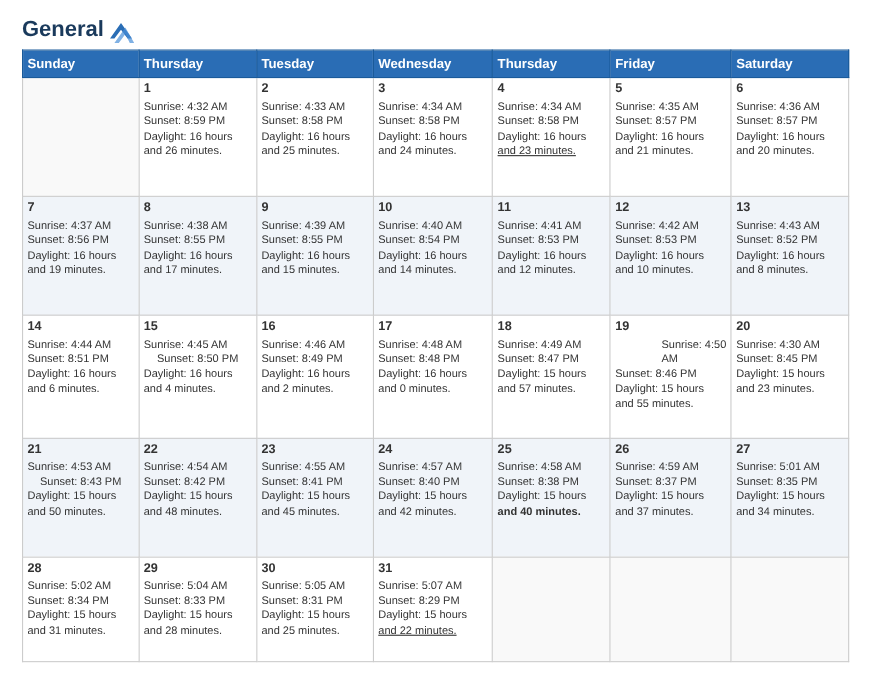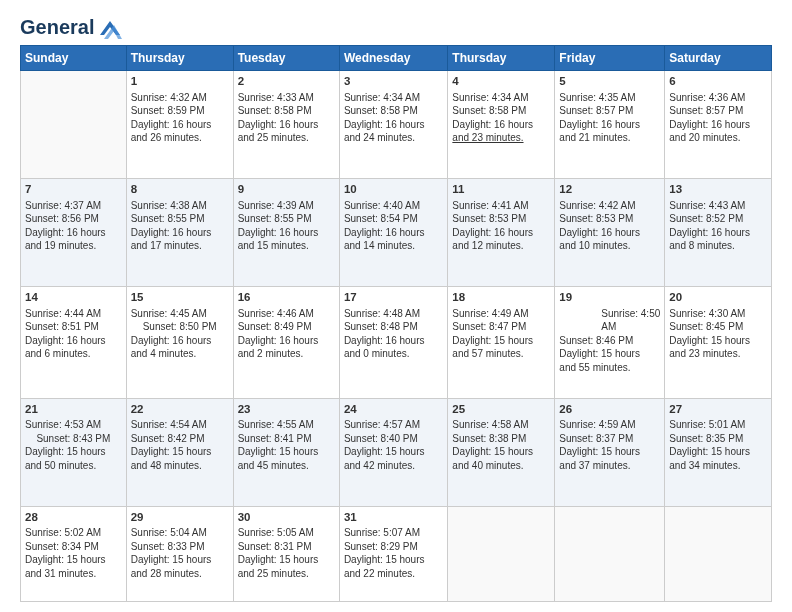--- a/index.html
+++ b/index.html
@@ -292,21 +292,21 @@
             <span style="display: block;">Sunrise: 4:57 AM</span>
             <span style="display: block;">Sunset: 8:40 PM</span>
             <span style="display: block;">Daylight: 15 hours</span>
             <span style="display: block;">and 42 minutes.</span>
           </td>
           <td>
             <span class="day-num">25</span>
             <span style="display: block;">Sunrise: 4:58 AM</span>
             <span style="display: block;">Sunset: 8:38 PM</span>
             <span style="display: block;">Daylight: 15 hours</span>
-            <span style="display: block;">and 40 minutes.</span>
+            <span style="display: block; font-weight: bold;">and 40 minutes.</span>
           </td>
           <td>
             <span class="day-num">26</span>
             <span style="display: block;">Sunrise: 4:59 AM</span>
             <span style="display: block;">Sunset: 8:37 PM</span>
             <span style="display: block;">Daylight: 15 hours</span>
             <span style="display: block;">and 37 minutes.</span>
           </td>
           <td>
             <span class="day-num">27</span>
@@ -336,21 +336,21 @@
             <span style="display: block;">Sunrise: 5:05 AM</span>
             <span style="display: block;">Sunset: 8:31 PM</span>
             <span style="display: block;">Daylight: 15 hours</span>
             <span style="display: block;">and 25 minutes.</span>
           </td>
           <td class="last-row">
             <span class="day-num">31</span>
             <span style="display: block;">Sunrise: 5:07 AM</span>
             <span style="display: block;">Sunset: 8:29 PM</span>
             <span style="display: block;">Daylight: 15 hours</span>
-            <span style="display: block;">and 22 minutes.</span>
+            <span style="display: block; text-decoration: underline;">and 22 minutes.</span>
           </td>
           <td class="last-row empty"></td>
           <td class="last-row empty"></td>
           <td class="last-row empty"></td>
         </tr>
       </tbody>
   </table>
 </div>
 
 </body></html>

